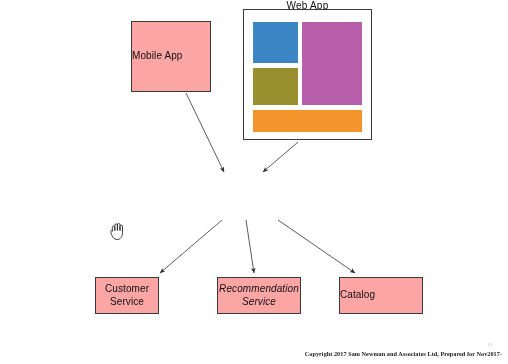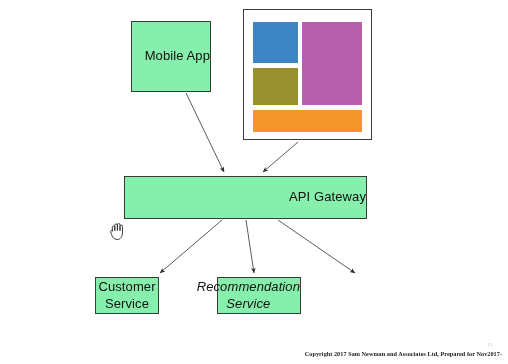--- a/index.html
+++ b/index.html
@@ -12,27 +12,27 @@
     width: 508px;
     height: 364px;
     background: #ffffff;
     font-family: "Liberation Sans", sans-serif;
     overflow: hidden;
   }
   .node {
     position: absolute;
     box-sizing: border-box;
     border: 1px solid #3a3a3a;
-    background: #86efac;
+    background: #fca5a5;
     display: flex;
     align-items: center;
-    justify-content: flex-end;
+    justify-content: flex-start;
     text-align: center;
     color: #111111;
-    font-size: 13px;
+    font-size: 10px;
     line-height: 1.25;
     letter-spacing: 0.1px;
   }
   #mobile-app {
     left: 131px;
     top: 21px;
     width: 80px;
     height: 71px;
   }
   #webapp-box {
@@ -147,40 +147,41 @@
 
     <line x1="246" y1="220" x2="254" y2="273" stroke="#4a4a4a" stroke-width="0.9" marker-end="url(#arrowhead)"></line>
 
     <line x1="278" y1="220" x2="355" y2="273" stroke="#4a4a4a" stroke-width="0.9" marker-end="url(#arrowhead)"></line>
   </svg>
 
   <div class="node" id="mobile-app">
     <span>Mobile App</span>
   </div>
 
+  <div id="webapp-title">Web App</div>
 
   <div id="webapp-box"></div>
 
   <div class="tile" id="tile-blue" style="background: rgb(61, 134, 198);"></div>
   <div class="tile" id="tile-olive" style="background: rgb(152, 144, 47);"></div>
   <div class="tile" id="tile-magenta" style="background: rgb(184, 95, 171);"></div>
   <div class="tile" id="tile-orange" style="background: rgb(243, 149, 42);"></div>
 
-  <div class="node" id="api-gateway">
-    <span>API Gateway</span>
-  </div>
 
   <div class="node" id="customer-service">
     <span>Customer Service</span>
   </div>
 
   <div class="node" id="recommendation-service">
     <span>Recommendation Service</span>
   </div>
 
+  <div class="node" id="catalog-service">
+    <span>Catalog</span>
+  </div>
 
   <svg id="hand-cursor" viewBox="0 0 24 26" xmlns="http://www.w3.org/2000/svg">
     <path d="M5.2 13.4 V8.6 a1.5 1.5 0 0 1 3 0 V12.6 V6.0 a1.55 1.55 0 0 1 3.1 0 V12.4
              V5.6 a1.55 1.55 0 0 1 3.1 0 V12.6 V7.4 a1.5 1.5 0 0 1 3 0 V15.0
              c0 4.6 -2.4 8.2 -6.4 8.2 c-4.0 0 -5.8 -3.2 -6.8 -6.2
              l-1.0 -2.9 a1.4 1.4 0 0 1 2.1 -1.6 z" fill="#ffffff" stroke="#2b2b2b" stroke-width="1.1" stroke-linejoin="round"></path>
   </svg>
 
   <div id="page-number">13</div>
   <div id="footer">Copyright 2017 Sam Newman and Associates Ltd, Prepared for Nov2017-</div>

